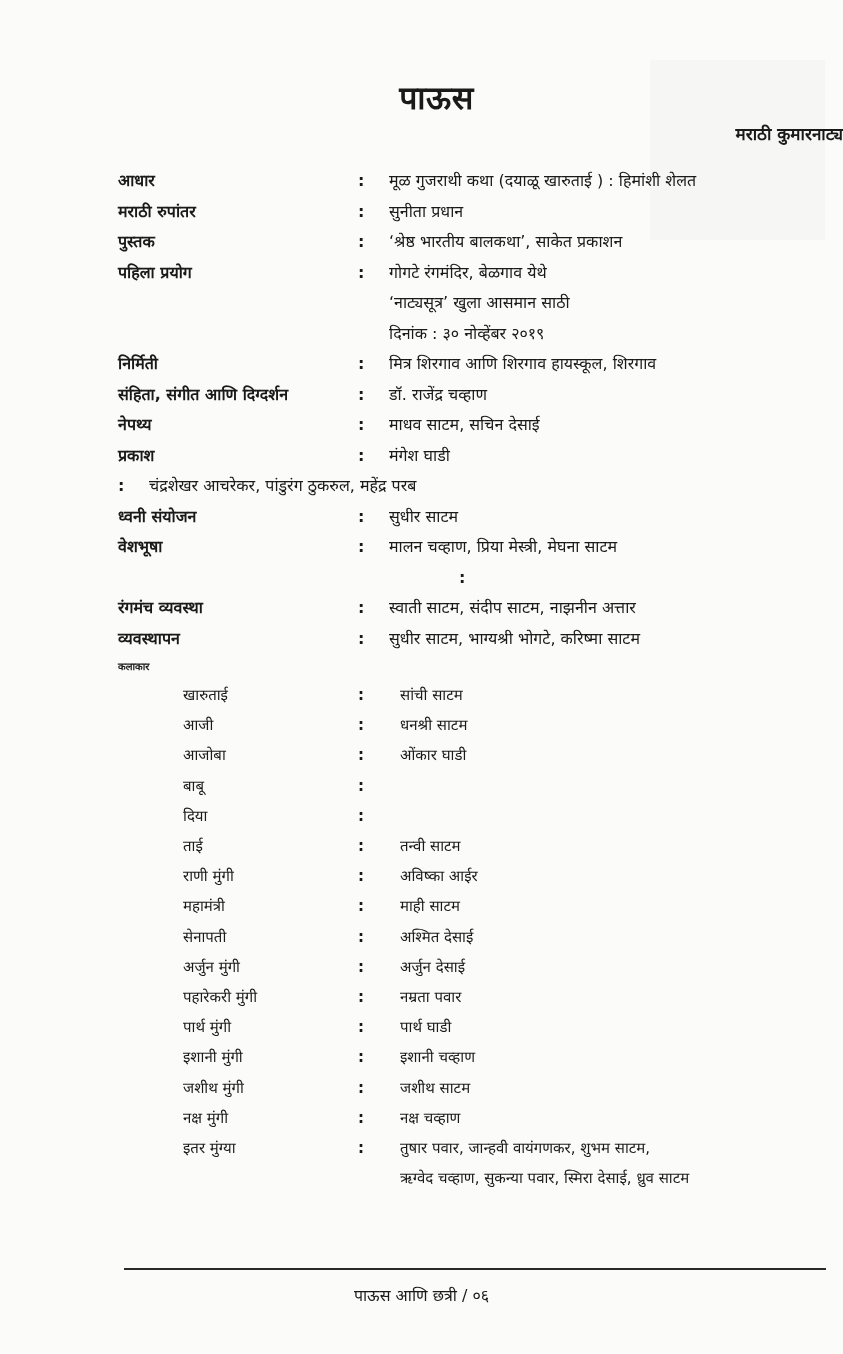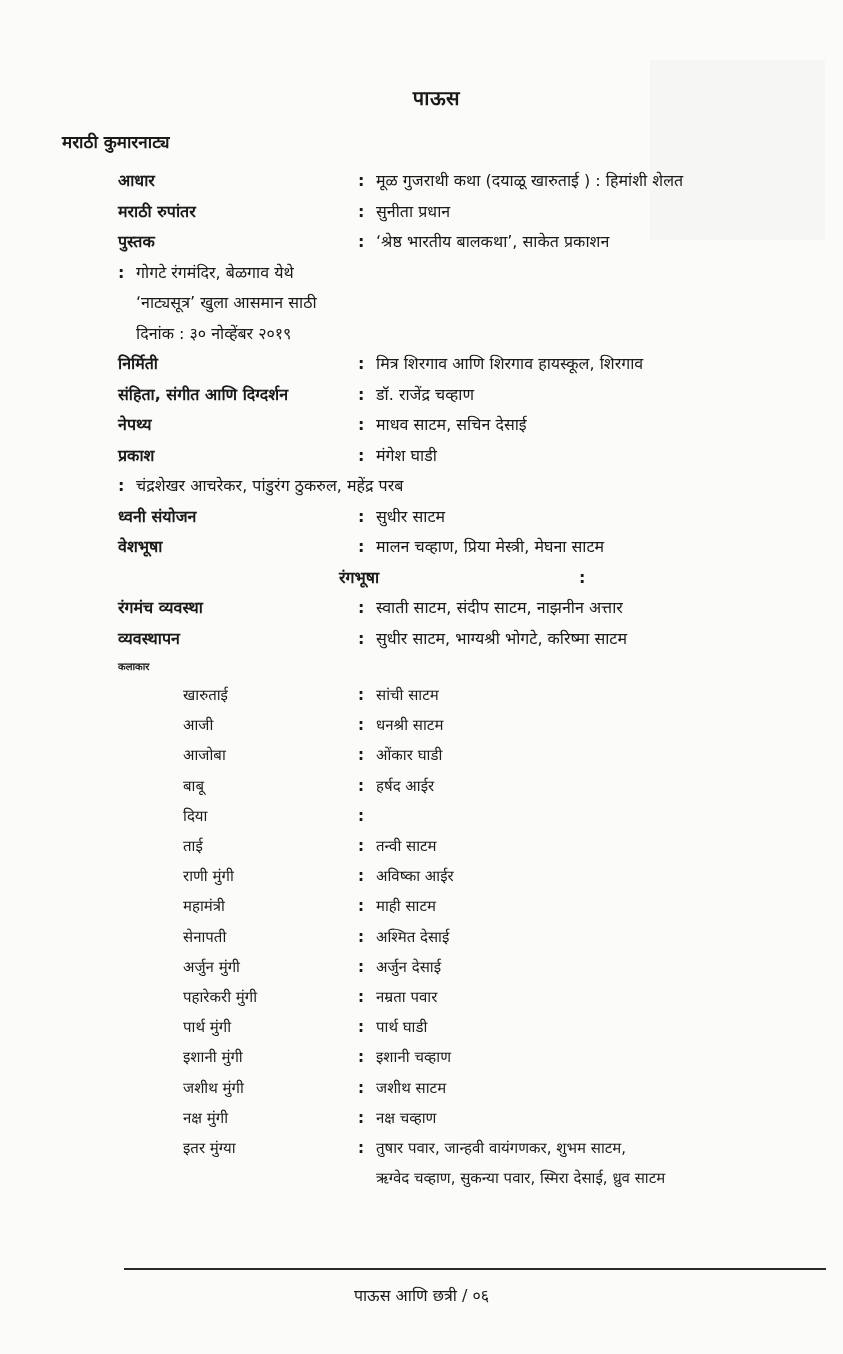--- a/index.html
+++ b/index.html
@@ -19,36 +19,35 @@
       position: absolute;
       left: 650px; top: 60px;
       width: 175px; height: 180px;
       background: rgba(0,0,0,0.018);
     }
     .title {
       position: absolute;
       left: 0; right: 0;
       top: 78px;
       text-align: center;
-      font-size: 20px;
+      font-size: 32px;
       font-weight: bold;
       line-height: 40px;
       letter-spacing: 0.5px;
       padding-left: 30px;
     }
     .subtitle {
       position: absolute;
       left: 0; right: 0;
       top: 122px;
-      text-align: left;
+      text-align: right;
       font-size: 17px;
       font-weight: bold;
       line-height: 24px;
       padding-left: 62px;
-      margin-top: 8px;
     }
     .credits {
       position: absolute;
       left: 118px;
       top: 166px;
       width: 700px;
     }
     .row {
       display: flex;
       font-size: 16px;
@@ -65,20 +64,21 @@
       width: 18px;
       flex: 0 0 18px;
       font-weight: bold;
     }
     .row .value {
       flex: 1;
       white-space: nowrap;
     }
     .row .value .line {
       display: block;
+      margin-left: 13px;
     }
     .section-label {
       font-size: 10px;
       font-weight: bold;
       line-height: 26px;
     }
     .cast {
       margin-top: 0px;
     }
     .cast-row {
@@ -93,20 +93,21 @@
       white-space: nowrap;
     }
     .cast-row .colon {
       width: 18px;
       flex: 0 0 18px;
       font-weight: bold;
     }
     .cast-row .actor {
       flex: 1;
       white-space: nowrap;
+      margin-left: 24px;
     }
     .cast-row .actor .line { display: block; }
     .footer-rule {
       position: absolute;
       left: 124px;
       top: 1268px;
       width: 702px;
       height: 0;
       border-top: 2px solid #2a2a2a;
     }
@@ -144,20 +145,21 @@
         </span>
   </div>
       <div class="row">
     <span class="label">पुस्तक</span>
     <span class="colon">:</span>
     <span class="value">
           <span class="line">‘श्रेष्ठ भारतीय बालकथा’, साकेत प्रकाशन</span>
         </span>
   </div>
       <div class="row">
+    <span class="label">पहिला प्रयोग</span>
     <span class="colon">:</span>
     <span class="value">
           <span class="line">गोगटे रंगमंदिर, बेळगाव येथे</span>
           <span class="line">‘नाट्यसूत्र’ खुला आसमान साठी</span>
           <span class="line">दिनांक  : ३० नोव्हेंबर २०१९</span>
         </span>
   </div>
       <div class="row">
     <span class="label">निर्मिती</span>
     <span class="colon">:</span>
@@ -200,21 +202,20 @@
         </span>
   </div>
       <div class="row">
     <span class="label">वेशभूषा</span>
     <span class="colon">:</span>
     <span class="value">
           <span class="line">मालन चव्हाण, प्रिया मेस्त्री, मेघना साटम</span>
         </span>
   </div>
       <div class="row">
-    <span class="label">रंगभूषा</span>
     <span class="colon">:</span>
   </div>
       <div class="row">
     <span class="label">रंगमंच व्यवस्था</span>
     <span class="colon">:</span>
     <span class="value">
           <span class="line">स्वाती साटम, संदीप साटम, नाझनीन अत्तार</span>
         </span>
   </div>
       <div class="row">
@@ -244,23 +245,20 @@
       <div class="cast-row">
     <span class="role">आजोबा</span>
     <span class="colon">:</span>
     <span class="actor">
           <span class="line">ओंकार घाडी</span>
         </span>
   </div>
       <div class="cast-row">
     <span class="role">बाबू</span>
     <span class="colon">:</span>
-    <span class="actor">
-          <span class="line">हर्षद आईर</span>
-        </span>
   </div>
       <div class="cast-row">
     <span class="role">दिया</span>
     <span class="colon">:</span>
   </div>
       <div class="cast-row">
     <span class="role">ताई</span>
     <span class="colon">:</span>
     <span class="actor">
           <span class="line">तन्वी साटम</span>

